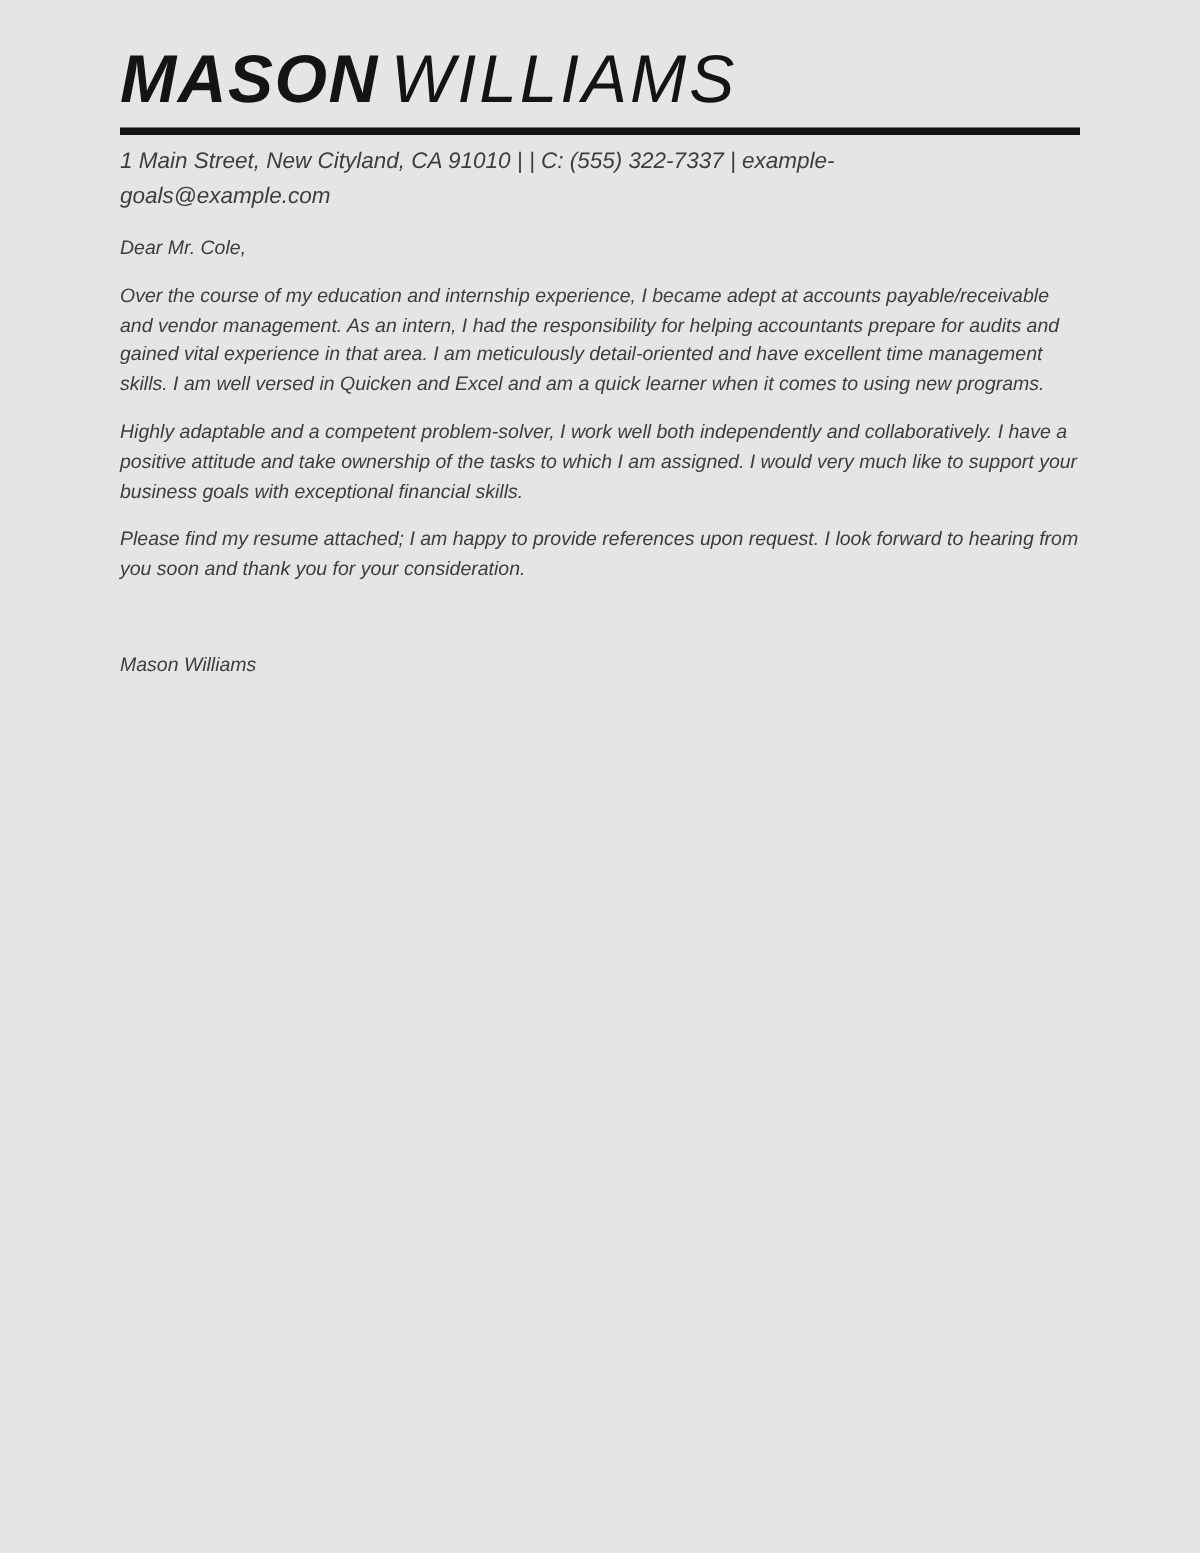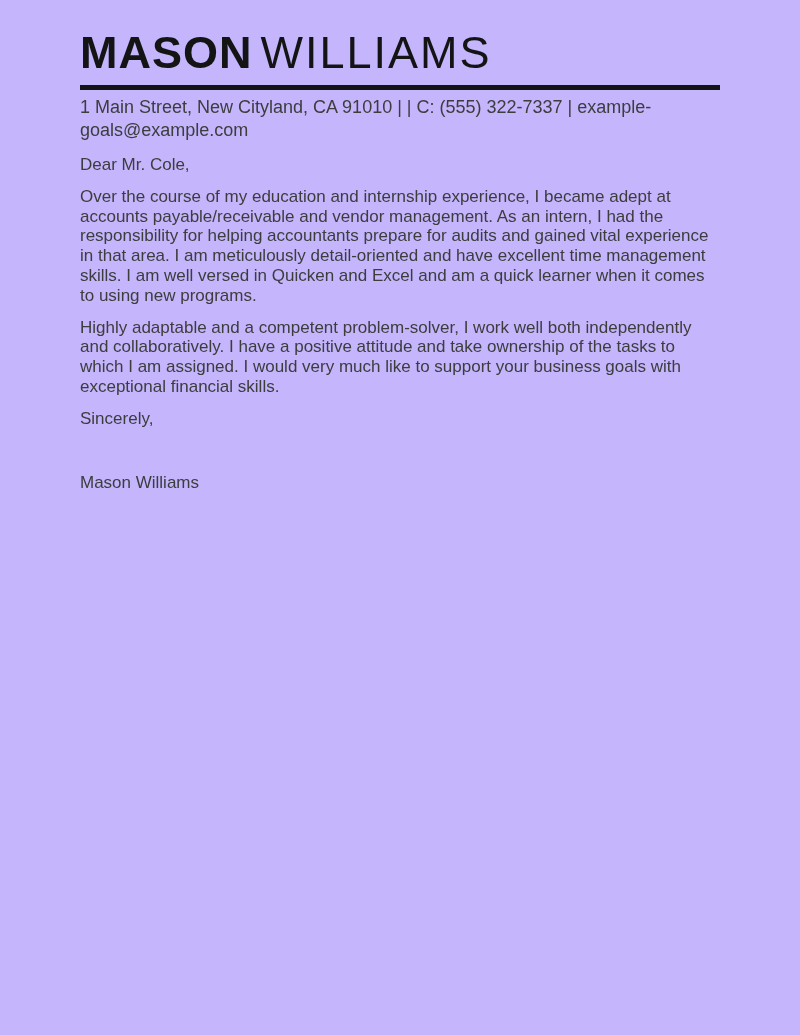--- a/index.html
+++ b/index.html
@@ -6,47 +6,48 @@
   html, body { background: #ffffff; }
   body {
     width: 800px;
     height: 1035px;
     font-family: "Liberation Sans", sans-serif;
     overflow: hidden;
   }
   .page {
     width: 800px;
     height: 1035px;
-    background: #c4b5fd;
+    background: #e5e5e5;
     padding: 28px 80px 0 80px;
+    font-style: italic;
   }
   .name {
     white-space: nowrap;
     color: #141414;
     font-size: 45px;
     line-height: 50px;
     letter-spacing: 1px;
   }
   .name .first { font-weight: 800; }
   .name .last  { font-weight: 300; margin-left: 8px; letter-spacing: 2px; }
   .rule {
     width: 640px;
     height: 5px;
     background: #141414;
     margin-top: 7px;
   }
   .contact {
     margin-top: 6px;
-    font-size: 18px;
+    font-size: 15px;
     line-height: 23px;
     color: #3d3d3d;
   }
   .letter-body {
     width: 642px;
-    font-size: 17px;
+    font-size: 13px;
     line-height: 19.8px;
     color: #3d3d3d;
   }
   .salutation { margin-top: 13px; }
   .para { margin-top: 12px; }
   .closing { margin-top: 12px; }
   .signature { margin-top: 44px; }
 </style>
 </head>
 <body>
@@ -61,17 +62,17 @@
     <div class="contact">
       <div>1 Main Street, New Cityland, CA 91010 | | C: (555) 322-7337 | example-</div>
       <div>goals@example.com</div>
     </div>
   </div>
 
   <div class="letter-body">
     <div class="salutation">Dear Mr. Cole,</div>
     <p class="para">Over the course of my education and internship experience, I became adept at accounts payable/receivable and vendor management. As an intern, I had the responsibility for helping accountants prepare for audits and gained vital experience in that area. I am meticulously detail-oriented and have excellent time management skills. I am well versed in Quicken and Excel and am a quick learner when it comes to using new programs.</p>
     <p class="para">Highly adaptable and a competent problem-solver, I work well both independently and collaboratively. I have a positive attitude and take ownership of the tasks to which I am assigned. I would very much like to support your business goals with exceptional financial skills.</p>
-    <div class="closing">Sincerely,</div>
+    <p class="para">Please find my resume attached; I am happy to provide references upon request. I look forward to hearing from you soon and thank you for your consideration.</p>
     <div class="signature">Mason Williams</div>
   </div>
 
 </div>
 
 </body></html>

